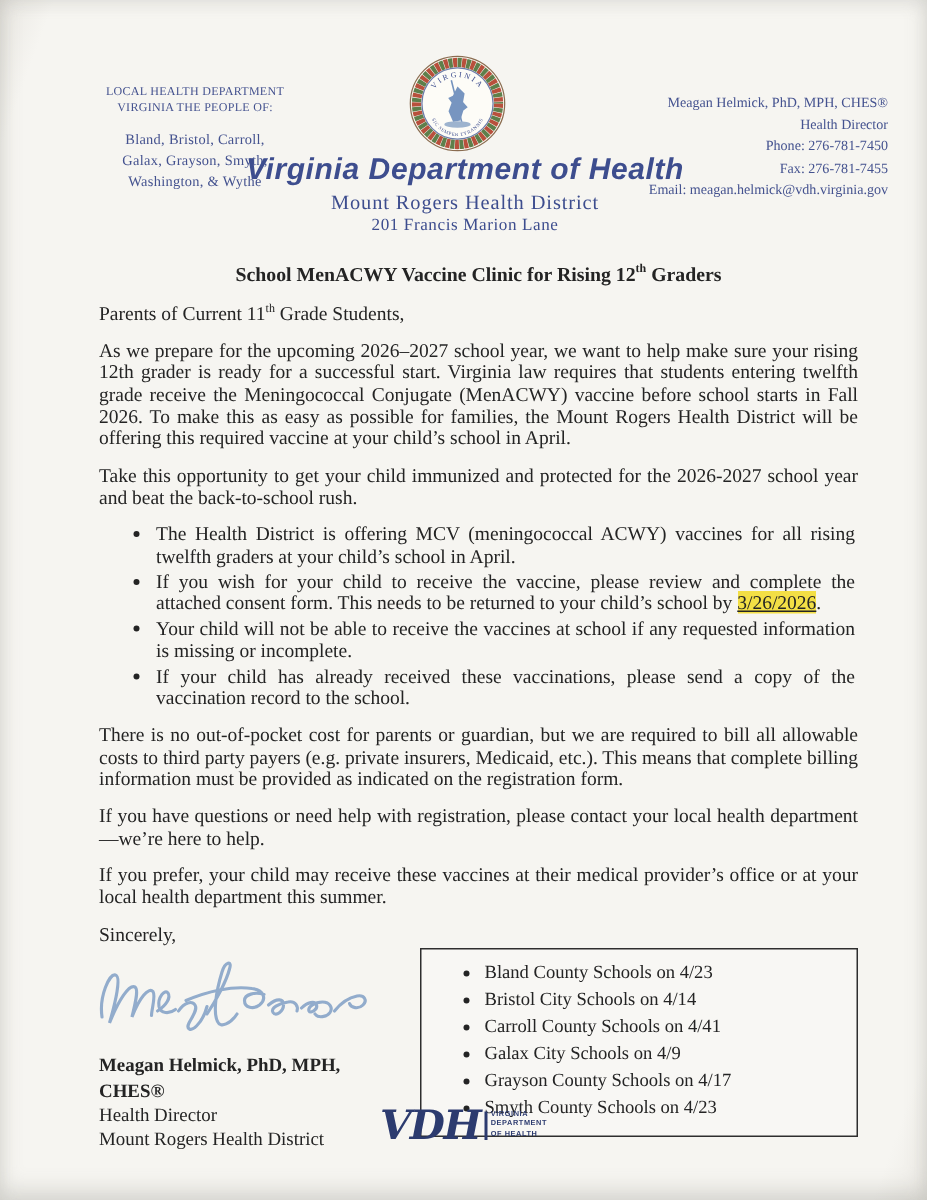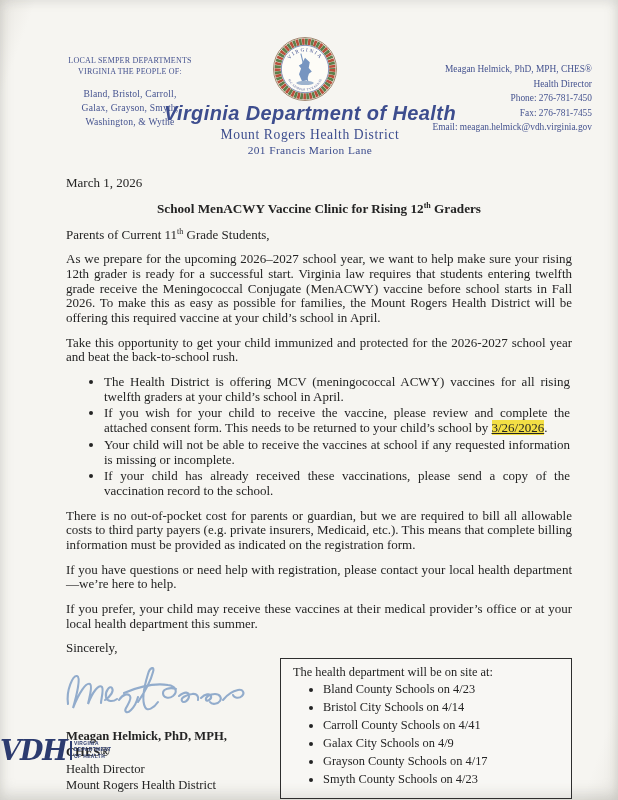--- a/index.html
+++ b/index.html
@@ -41,35 +41,35 @@
   .sig-row{display:flex;align-items:flex-start;gap:14px;margin-top:0;}
   .sig-col{width:200px;flex:0 0 auto;}
   .sig-svg{display:block;margin:2px 0 6px -6px;}
   .signer{font-size:12.6px;line-height:1.3;}
   .signer .name{font-weight:bold;}
   .sched-box{flex:1 1 auto;border:1.5px solid #2e2e2e;padding:6px 10px 8px 12px;
     font-size:12.4px;line-height:1.24;background:rgba(255,255,255,.25);}
   .sched-box ul{margin:2px 0 0 0;padding-left:30px;}
   .sched-box li{margin-bottom:2.5px;}
   
-  .vdh{position:absolute;left:0;top:737px;width:618px;display:flex;justify-content:flex-start;}
+  .vdh{position:absolute;left:0;top:737px;width:618px;display:flex;justify-content:center;}
   .vdh-inner{display:flex;align-items:center;}
   .vdh-mark{font-family:"DejaVu Serif", serif;font-style:italic;font-weight:bold;
     font-size:27px;color:#2c3b6f;letter-spacing:-1px;line-height:1;}
   .vdh-text{margin-left:3px;color:#2c3b6f;font-family:"Liberation Sans", sans-serif;
     font-size:4.9px;font-weight:bold;letter-spacing:.4px;line-height:1.25;text-align:left;
     border-left:2px solid #2c3b6f;padding-left:2px;}
 </style>
 </head>
 <body>
 
 <div class="page">
 
   <div class="hdr-left">
-    <div class="caps">LOCAL SEMPER DEPARTMENTS</div>
+    <div class="caps">LOCAL HEALTH DEPARTMENT</div>
     <div class="caps">VIRGINIA THE PEOPLE OF:</div>
     <div class="counties">
       <div>Bland, Bristol, Carroll,</div>
       <div>Galax, Grayson, Smyth,</div>
       <div>Washington, &amp; Wythe</div>
     </div>
   </div>
 
   <svg class="seal" viewBox="0 0 64 64">
     <circle cx="32" cy="32" r="30.5" fill="#fbf8f2" stroke="#8a6c50" stroke-width="0.8"></circle>
@@ -99,21 +99,20 @@
 
   <div class="hdr-right">
     <div>Meagan Helmick, PhD, MPH, CHES®</div>
     <div>Health Director</div>
     <div>Phone: 276-781-7450</div>
     <div>Fax: 276-781-7455</div>
     <div>Email: meagan.helmick@vdh.virginia.gov</div>
   </div>
 
   <div class="body-flow">
-    <div class="date">March 1, 2026</div>
 
     <div class="subject"><span>School MenACWY Vaccine Clinic for Rising 12</span><sup>th</sup><span> Graders</span></div>
 
     <div class="salutation"><span>Parents of Current 11</span><sup>th</sup><span> Grade Students,</span></div>
 
     <div class="para">As we prepare for the upcoming 2026–2027 school year, we want to help make sure your rising 12th grader is ready for a successful start.  Virginia law requires that students entering twelfth grade receive the Meningococcal Conjugate (MenACWY) vaccine before school starts in Fall 2026.  To make this as easy as possible for families, the Mount Rogers Health District will be offering this required vaccine at your child’s school in April.</div>
     <div class="para">Take this opportunity to get your child immunized and protected for the 2026-2027 school year and beat the back-to-school rush.</div>
 
     <ul class="bullets">
       <li>The Health District is offering MCV (meningococcal ACWY) vaccines for all rising twelfth graders at your child’s school in April.</li>
@@ -143,21 +142,20 @@
           </g>
         </svg>
         <div class="signer">
           <div class="name">Meagan Helmick, PhD, MPH, CHES®</div>
           <div>Health Director</div>
           <div>Mount Rogers Health District</div>
         </div>
       </div>
 
       <div class="sched-box">
-        <div>The health department will be on site at:</div>
         <ul>
           <li>Bland County Schools on 4/23</li>
           <li>Bristol City Schools on 4/14</li>
           <li>Carroll County Schools on 4/41</li>
           <li>Galax City Schools on 4/9</li>
           <li>Grayson County Schools on 4/17</li>
           <li>Smyth County Schools on 4/23</li>
 
         </ul>
       </div>

